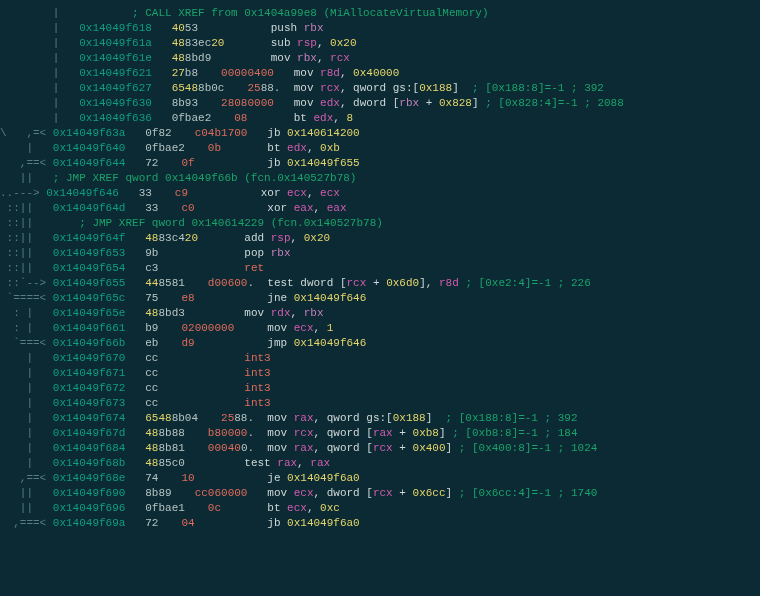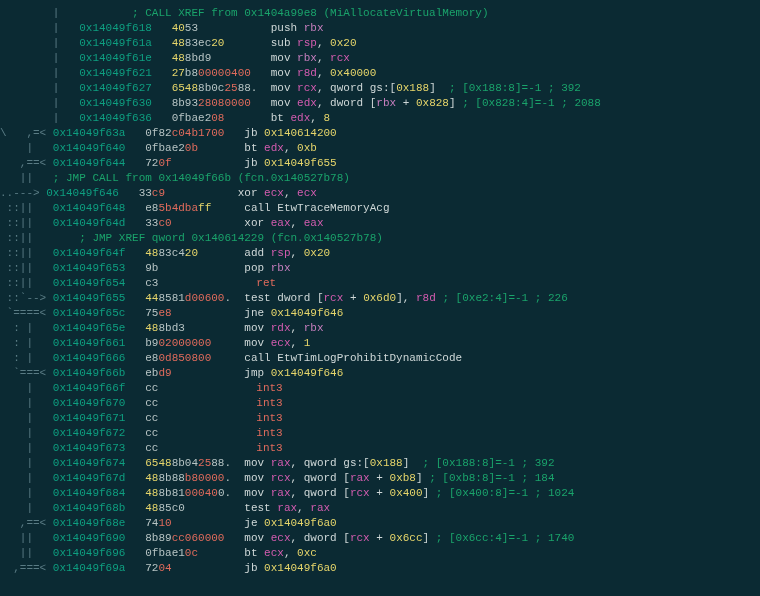--- a/index.html
+++ b/index.html
@@ -2,58 +2,55 @@
 <html><head>
 <meta charset="utf-8">
 <style>
   html,body{margin:0;padding:0;background:#0b2a33;color:#cfd8d8;font-family:Consolas,"Liberation Mono",Menlo,monospace;font-size:11px;line-height:15px;width:760px;height:596px;overflow:hidden;}
   .pad{padding:6px 0 0 0;}
   .ln{white-space:pre;}
   .gut{color:#5a7c85;}
   .addr{color:#0e9f80;}
   .hex{color:#b7c4c4;}
   .hy{color:#e7d66b;}
-  .hr{color:#e06b5c;}
+  .hr{color:#e06b5c;margin-left:23px;}
   .mn{color:#cfd8d8;}
   .reg{color:#d45cb0;margin-top:14px;}
   .rbx{color:#c77fbf;}
   .num{color:#e7d66b;}
   .cm{color:#1aa36b;}
-  .ret{color:#e06b5c;margin-left:12px;}
+  .ret{color:#e06b5c;}
 </style>
 </head>
 <body>
 
 <div class="pad" id="listing">
     <div class="ln"><span class="gut">        |           </span><span class="cm">; CALL XREF from 0x1404a99e8 (MiAllocateVirtualMemory)</span></div>
     <div class="ln"><span class="gut">        |   </span><span class="addr">0x14049f618</span><span class="gut">   </span><span><span class="hy">40</span><span class="hex">53          </span><span class="hex"> </span></span><span class="mn">push </span><span class="rbx">rbx</span></div>
     <div class="ln"><span class="gut">        |   </span><span class="addr">0x14049f61a</span><span class="gut">   </span><span><span class="hy">48</span><span class="hex">83ec</span><span class="hy">20</span><span class="hex">       </span></span><span class="mn">sub </span><span class="reg">rsp</span><span class="mn">, </span><span class="num">0x20</span></div>
     <div class="ln"><span class="gut">        |   </span><span class="addr">0x14049f61e</span><span class="gut">   </span><span><span class="hy">48</span><span class="hex">8bd9         </span></span><span class="mn">mov </span><span class="rbx">rbx</span><span class="mn">, </span><span class="reg">rcx</span></div>
     <div class="ln"><span class="gut">        |   </span><span class="addr">0x14049f621</span><span class="gut">   </span><span><span class="hy">27</span><span class="hex">b8</span><span class="hr">00000400</span><span class="hex">   </span></span><span class="mn">mov </span><span class="reg">r8d</span><span class="mn">, </span><span class="num">0x40000</span></div>
     <div class="ln"><span class="gut">        |   </span><span class="addr">0x14049f627</span><span class="gut">   </span><span><span class="hy">6548</span><span class="hex">8b0c</span><span class="hr">25</span><span class="hex">88.  </span></span><span class="mn">mov </span><span class="reg">rcx</span><span class="mn">, qword gs:[</span><span class="num">0x188</span><span class="mn">]  </span><span class="cm">; [0x188:8]=-1 ; 392</span></div>
     <div class="ln"><span class="gut">        |   </span><span class="addr">0x14049f630</span><span class="gut">   </span><span><span class="hex">8b93</span><span class="hr">28080000</span><span class="hex">   </span></span><span class="mn">mov </span><span class="reg">edx</span><span class="mn">, dword [</span><span class="rbx">rbx</span><span class="mn"> + </span><span class="num">0x828</span><span class="mn">] </span><span class="cm">; [0x828:4]=-1 ; 2088</span></div>
     <div class="ln"><span class="gut">        |   </span><span class="addr">0x14049f636</span><span class="gut">   </span><span><span class="hex">0fbae2</span><span class="hr">08</span><span class="hex">       </span></span><span class="mn">bt </span><span class="reg">edx</span><span class="mn">, </span><span class="num">8</span></div>
     <div class="ln"><span class="gut">\   ,=&lt; </span><span class="addr">0x14049f63a</span><span class="gut">   </span><span><span class="hex">0f82</span><span class="hr">c04b1700</span><span class="hex">   </span></span><span class="mn">jb </span><span class="num">0x140614200</span></div>
     <div class="ln"><span class="gut">    |   </span><span class="addr">0x14049f640</span><span class="gut">   </span><span><span class="hex">0fbae2</span><span class="hr">0b</span><span class="hex">       </span></span><span class="mn">bt </span><span class="reg">edx</span><span class="mn">, </span><span class="num">0xb</span></div>
     <div class="ln"><span class="gut">   ,==&lt; </span><span class="addr">0x14049f644</span><span class="gut">   </span><span><span class="hex">72</span><span class="hr">0f</span><span class="hex">           </span></span><span class="mn">jb </span><span class="num">0x14049f655</span></div>
-    <div class="ln"><span class="gut">   ||   </span><span class="cm">; JMP CALL from 0x14049f66b (fcn.0x140527b78)</span></div>
+    <div class="ln"><span class="gut">   ||   </span><span class="cm">; JMP XREF qword 0x14049f66b (fcn.0x140527b78)</span></div>
     <div class="ln"><span class="gut">..---&gt; </span><span class="addr">0x14049f646</span><span class="gut">   </span><span><span class="hex">33</span><span class="hr">c9</span><span class="hex">           </span></span><span class="mn">xor </span><span class="reg">ecx</span><span class="mn">, </span><span class="reg">ecx</span></div>
-    <div class="ln"><span class="gut"> ::||   </span><span class="addr">0x14049f648</span><span class="gut">   </span><span><span class="hex">e8</span><span class="hr">5b4dba</span><span class="hy">ff</span><span class="hex">     </span></span><span class="mn">call </span><span class="mn">EtwTraceMemoryAcg</span></div>
     <div class="ln"><span class="gut"> ::||   </span><span class="addr">0x14049f64d</span><span class="gut">   </span><span><span class="hex">33</span><span class="hr">c0</span><span class="hex">           </span></span><span class="mn">xor </span><span class="reg">eax</span><span class="mn">, </span><span class="reg">eax</span></div>
     <div class="ln"><span class="gut"> ::||       </span><span class="cm">; JMP XREF qword 0x140614229 (fcn.0x140527b78)</span></div>
     <div class="ln"><span class="gut"> ::||   </span><span class="addr">0x14049f64f</span><span class="gut">   </span><span><span class="hy">48</span><span class="hex">83c4</span><span class="hy">20</span><span class="hex">       </span></span><span class="mn">add </span><span class="reg">rsp</span><span class="mn">, </span><span class="num">0x20</span></div>
     <div class="ln"><span class="gut"> ::||   </span><span class="addr">0x14049f653</span><span class="gut">   </span><span><span class="hex">9b             </span></span><span class="mn">pop </span><span class="rbx">rbx</span></div>
     <div class="ln"><span class="gut"> ::||   </span><span class="addr">0x14049f654</span><span class="gut">   </span><span><span class="hex">c3             </span></span><span class="ret">ret</span></div>
     <div class="ln"><span class="gut"> ::`--&gt; </span><span class="addr">0x14049f655</span><span class="gut">   </span><span><span class="hy">44</span><span class="hex">8581</span><span class="hr">d00600</span><span class="hex">.  </span></span><span class="mn">test </span><span class="mn">dword [</span><span class="reg">rcx</span><span class="mn"> + </span><span class="num">0x6d0</span><span class="mn">], </span><span class="reg">r8d</span><span class="mn"> </span><span class="cm">; [0xe2:4]=-1 ; 226</span></div>
     <div class="ln"><span class="gut"> `====&lt; </span><span class="addr">0x14049f65c</span><span class="gut">   </span><span><span class="hex">75</span><span class="hr">e8</span><span class="hex">           </span></span><span class="mn">jne </span><span class="num">0x14049f646</span></div>
     <div class="ln"><span class="gut">  : |   </span><span class="addr">0x14049f65e</span><span class="gut">   </span><span><span class="hy">48</span><span class="hex">8bd3         </span></span><span class="mn">mov </span><span class="reg">rdx</span><span class="mn">, </span><span class="rbx">rbx</span></div>
     <div class="ln"><span class="gut">  : |   </span><span class="addr">0x14049f661</span><span class="gut">   </span><span><span class="hex">b9</span><span class="hr">02000000</span><span class="hex">     </span></span><span class="mn">mov </span><span class="reg">ecx</span><span class="mn">, </span><span class="num">1</span></div>
-    <div class="ln"><span class="gut">  : |   </span><span class="addr">0x14049f666</span><span class="gut">   </span><span><span class="hex">e8</span><span class="hr">0d850800</span><span class="hex">     </span></span><span class="mn">call </span><span class="mn">EtwTimLogProhibitDynamicCode</span></div>
     <div class="ln"><span class="gut">  `===&lt; </span><span class="addr">0x14049f66b</span><span class="gut">   </span><span><span class="hex">eb</span><span class="hr">d9</span><span class="hex">           </span></span><span class="mn">jmp </span><span class="num">0x14049f646</span></div>
-    <div class="ln"><span class="gut">    |   </span><span class="addr">0x14049f66f</span><span class="gut">   </span><span><span class="hex">cc             </span></span><span class="ret">int3</span></div>
     <div class="ln"><span class="gut">    |   </span><span class="addr">0x14049f670</span><span class="gut">   </span><span><span class="hex">cc             </span></span><span class="ret">int3</span></div>
     <div class="ln"><span class="gut">    |   </span><span class="addr">0x14049f671</span><span class="gut">   </span><span><span class="hex">cc             </span></span><span class="ret">int3</span></div>
     <div class="ln"><span class="gut">    |   </span><span class="addr">0x14049f672</span><span class="gut">   </span><span><span class="hex">cc             </span></span><span class="ret">int3</span></div>
     <div class="ln"><span class="gut">    |   </span><span class="addr">0x14049f673</span><span class="gut">   </span><span><span class="hex">cc             </span></span><span class="ret">int3</span></div>
     <div class="ln"><span class="gut">    |   </span><span class="addr">0x14049f674</span><span class="gut">   </span><span><span class="hy">6548</span><span class="hex">8b04</span><span class="hr">25</span><span class="hex">88.  </span></span><span class="mn">mov </span><span class="reg">rax</span><span class="mn">, qword gs:[</span><span class="num">0x188</span><span class="mn">]  </span><span class="cm">; [0x188:8]=-1 ; 392</span></div>
     <div class="ln"><span class="gut">    |   </span><span class="addr">0x14049f67d</span><span class="gut">   </span><span><span class="hy">48</span><span class="hex">8b88</span><span class="hr">b80000</span><span class="hex">.  </span></span><span class="mn">mov </span><span class="reg">rcx</span><span class="mn">, qword [</span><span class="reg">rax</span><span class="mn"> + </span><span class="num">0xb8</span><span class="mn">] </span><span class="cm">; [0xb8:8]=-1 ; 184</span></div>
     <div class="ln"><span class="gut">    |   </span><span class="addr">0x14049f684</span><span class="gut">   </span><span><span class="hy">48</span><span class="hex">8b81</span><span class="hr">00040</span><span class="hex">0.  </span></span><span class="mn">mov </span><span class="reg">rax</span><span class="mn">, qword [</span><span class="reg">rcx</span><span class="mn"> + </span><span class="num">0x400</span><span class="mn">] </span><span class="cm">; [0x400:8]=-1 ; 1024</span></div>
     <div class="ln"><span class="gut">    |   </span><span class="addr">0x14049f68b</span><span class="gut">   </span><span><span class="hy">48</span><span class="hex">85c0         </span></span><span class="mn">test </span><span class="reg">rax</span><span class="mn">, </span><span class="reg">rax</span></div>
     <div class="ln"><span class="gut">   ,==&lt; </span><span class="addr">0x14049f68e</span><span class="gut">   </span><span><span class="hex">74</span><span class="hr">10</span><span class="hex">           </span></span><span class="mn">je </span><span class="num">0x14049f6a0</span></div>
     <div class="ln"><span class="gut">   ||   </span><span class="addr">0x14049f690</span><span class="gut">   </span><span><span class="hex">8b89</span><span class="hr">cc060000</span><span class="hex">   </span></span><span class="mn">mov </span><span class="reg">ecx</span><span class="mn">, dword [</span><span class="reg">rcx</span><span class="mn"> + </span><span class="num">0x6cc</span><span class="mn">] </span><span class="cm">; [0x6cc:4]=-1 ; 1740</span></div>

